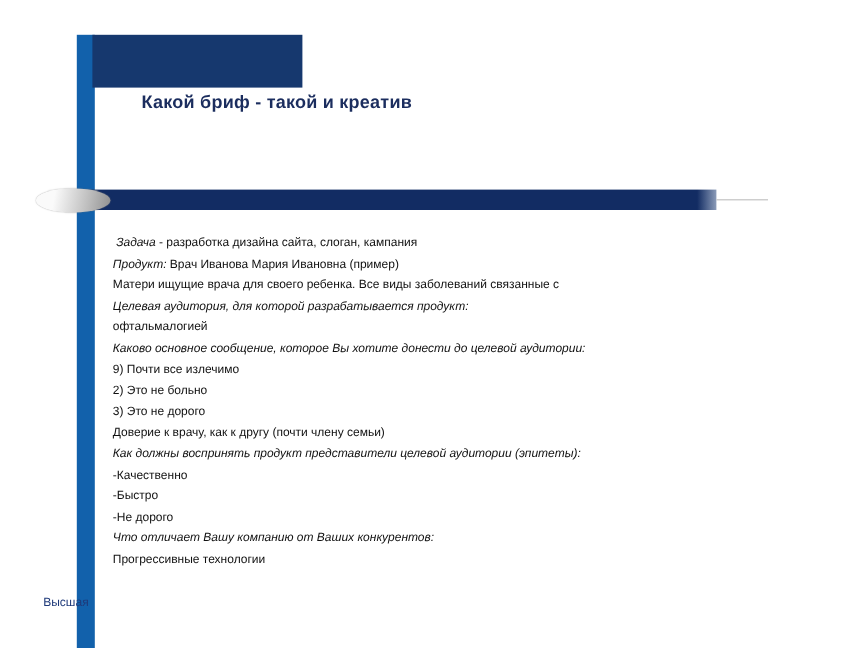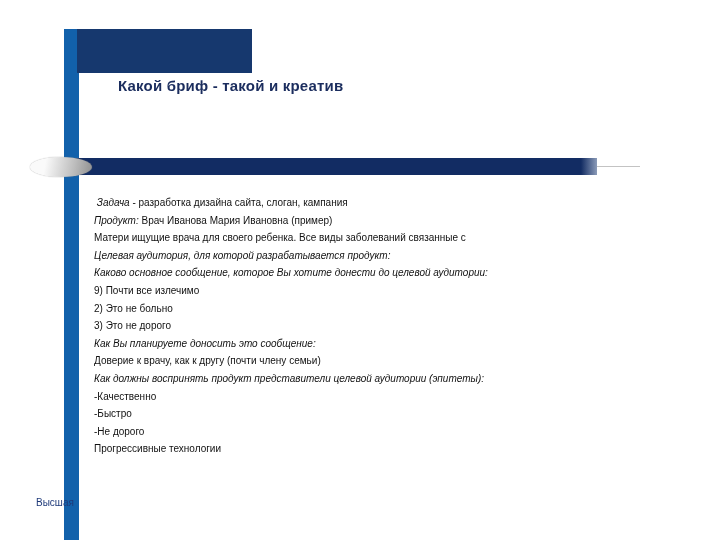--- a/index.html
+++ b/index.html
@@ -98,26 +98,27 @@
   <div class="top-rect"></div>
   <h1 class="title">Какой бриф - такой и креатив</h1>
   <div class="band"></div>
   <div class="band-tail"></div>
   <div class="ellipse"></div>
   <div class="body-text">
       <div class="line"><span> </span><span class="it">Задача</span><span> - разработка дизайна сайта, слоган, кампания</span></div>
       <div class="line"><span class="it">Продукт:</span><span> Врач Иванова Мария Ивановна (пример)</span></div>
       <div class="line"><span>Матери ищущие врача для своего ребенка. Все виды заболеваний связанные с</span></div>
       <div class="line"><span class="it">Целевая аудитория, для которой разрабатывается продукт:</span></div>
+      <div class="line"><span>офтальмалогией</span></div>
       <div class="line"><span class="it">Каково основное сообщение, которое Вы хотите донести до целевой аудитории:</span></div>
       <div class="line"><span>9) Почти все излечимо</span></div>
       <div class="line"><span>2) Это не больно</span></div>
       <div class="line"><span>3) Это не дорого</span></div>
-      <div class="line"><span class="it">Как Вы планируете доносить это сообщение:</span></div>
       <div class="line"><span>Доверие к врачу, как к другу (почти члену семьи)</span></div>
       <div class="line"><span class="it">Как должны воспринять продукт представители целевой аудитории (эпитеты):</span></div>
       <div class="line"><span>-Качественно</span></div>
       <div class="line"><span>-Быстро</span></div>
       <div class="line"><span>-Не дорого</span></div>
+      <div class="line"><span class="it">Что отличает Вашу компанию от Ваших конкурентов:</span></div>
       <div class="line"><span>Прогрессивные технологии</span></div>
     </div>
   <div class="footer">Высшая</div>
 </div>
 
 </body></html>

